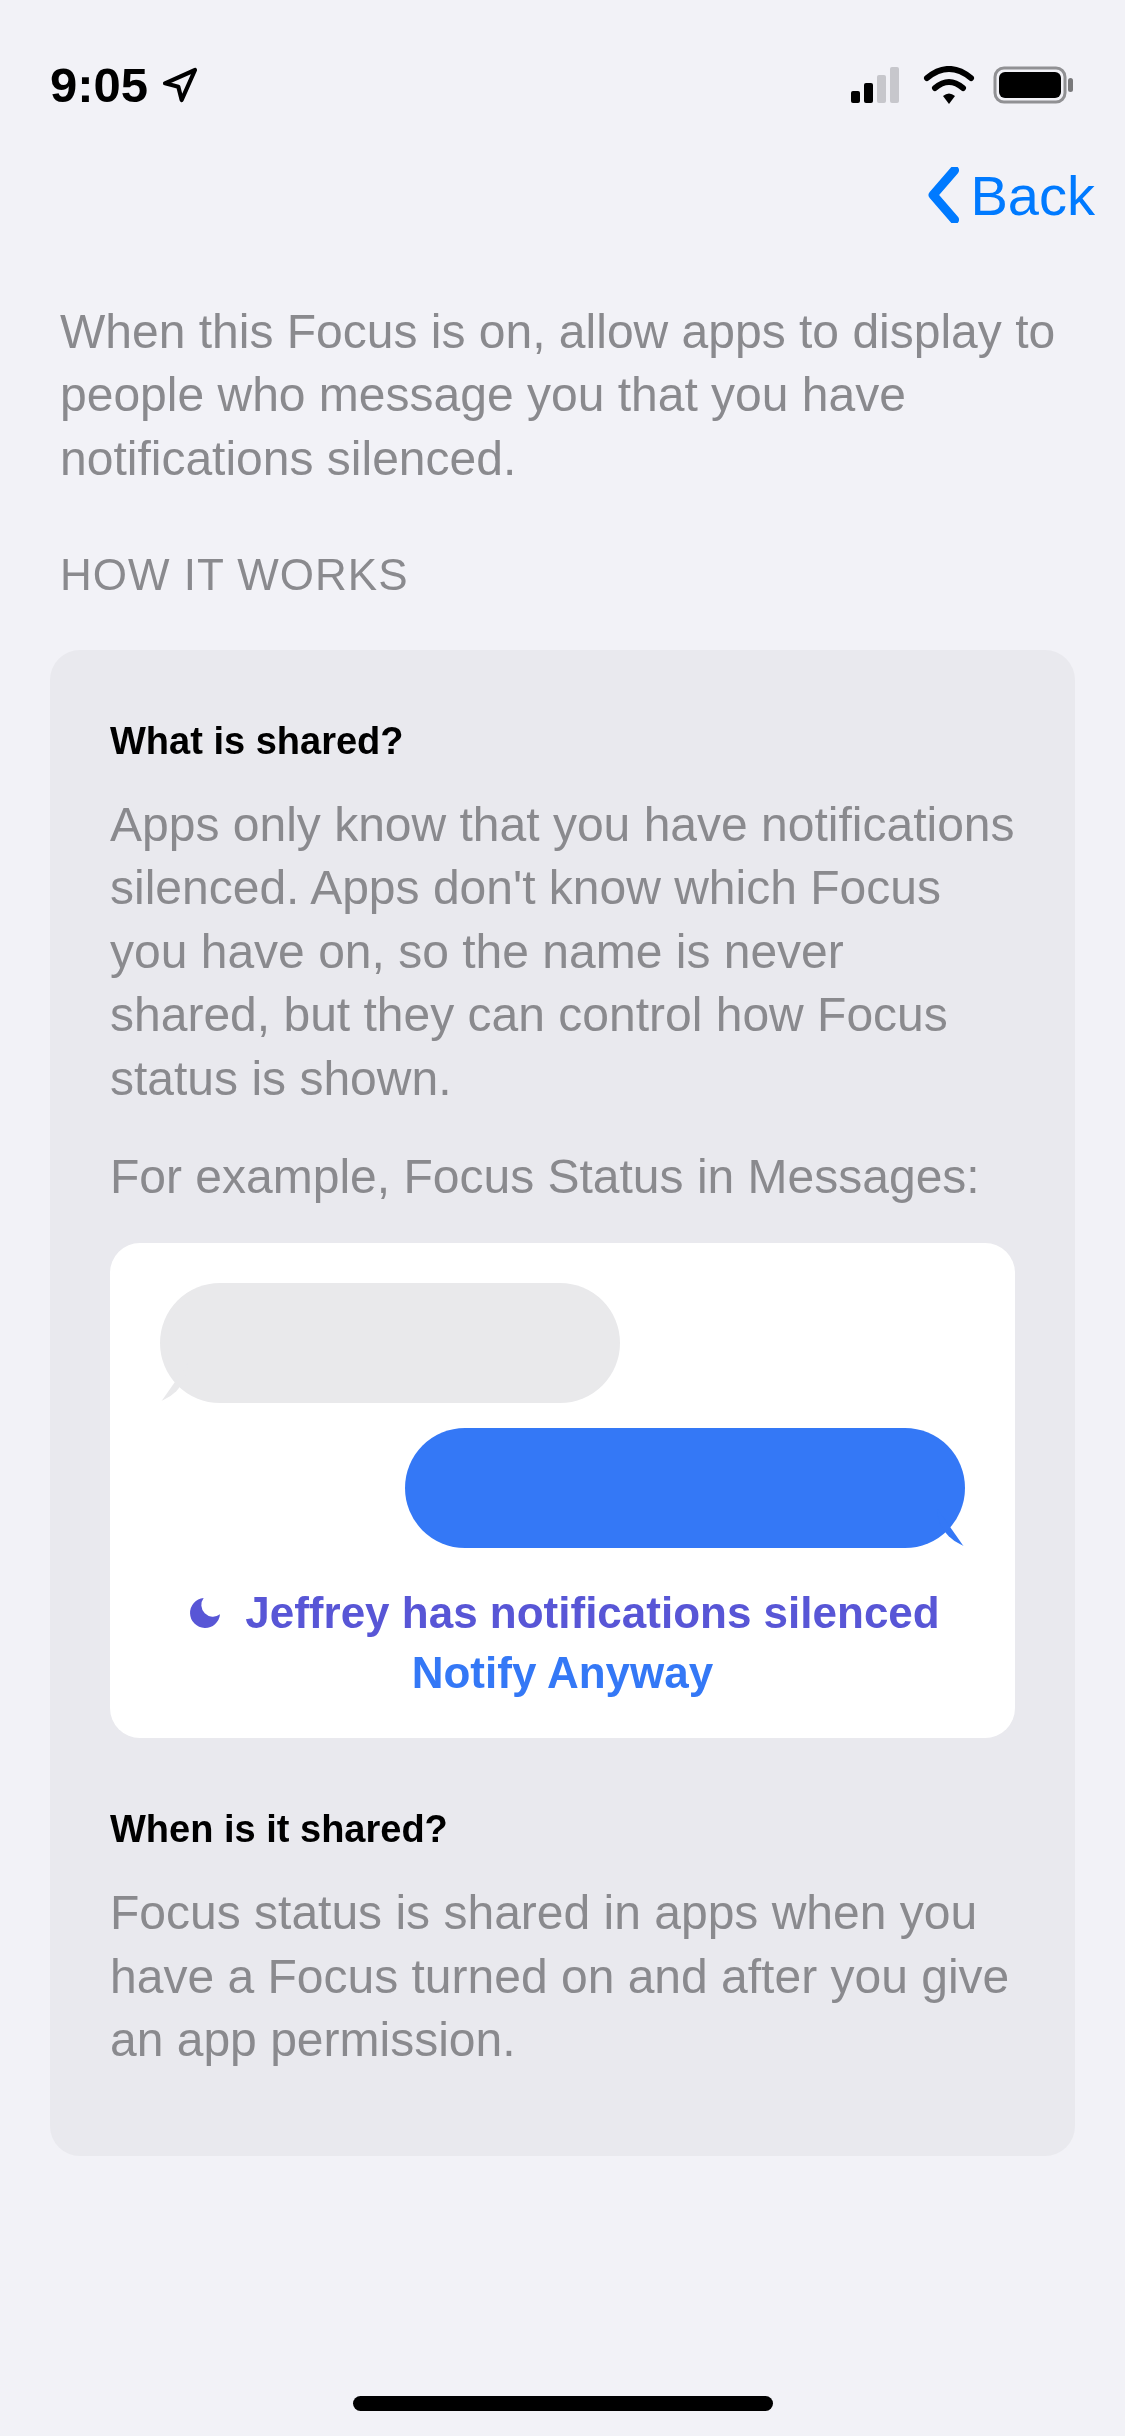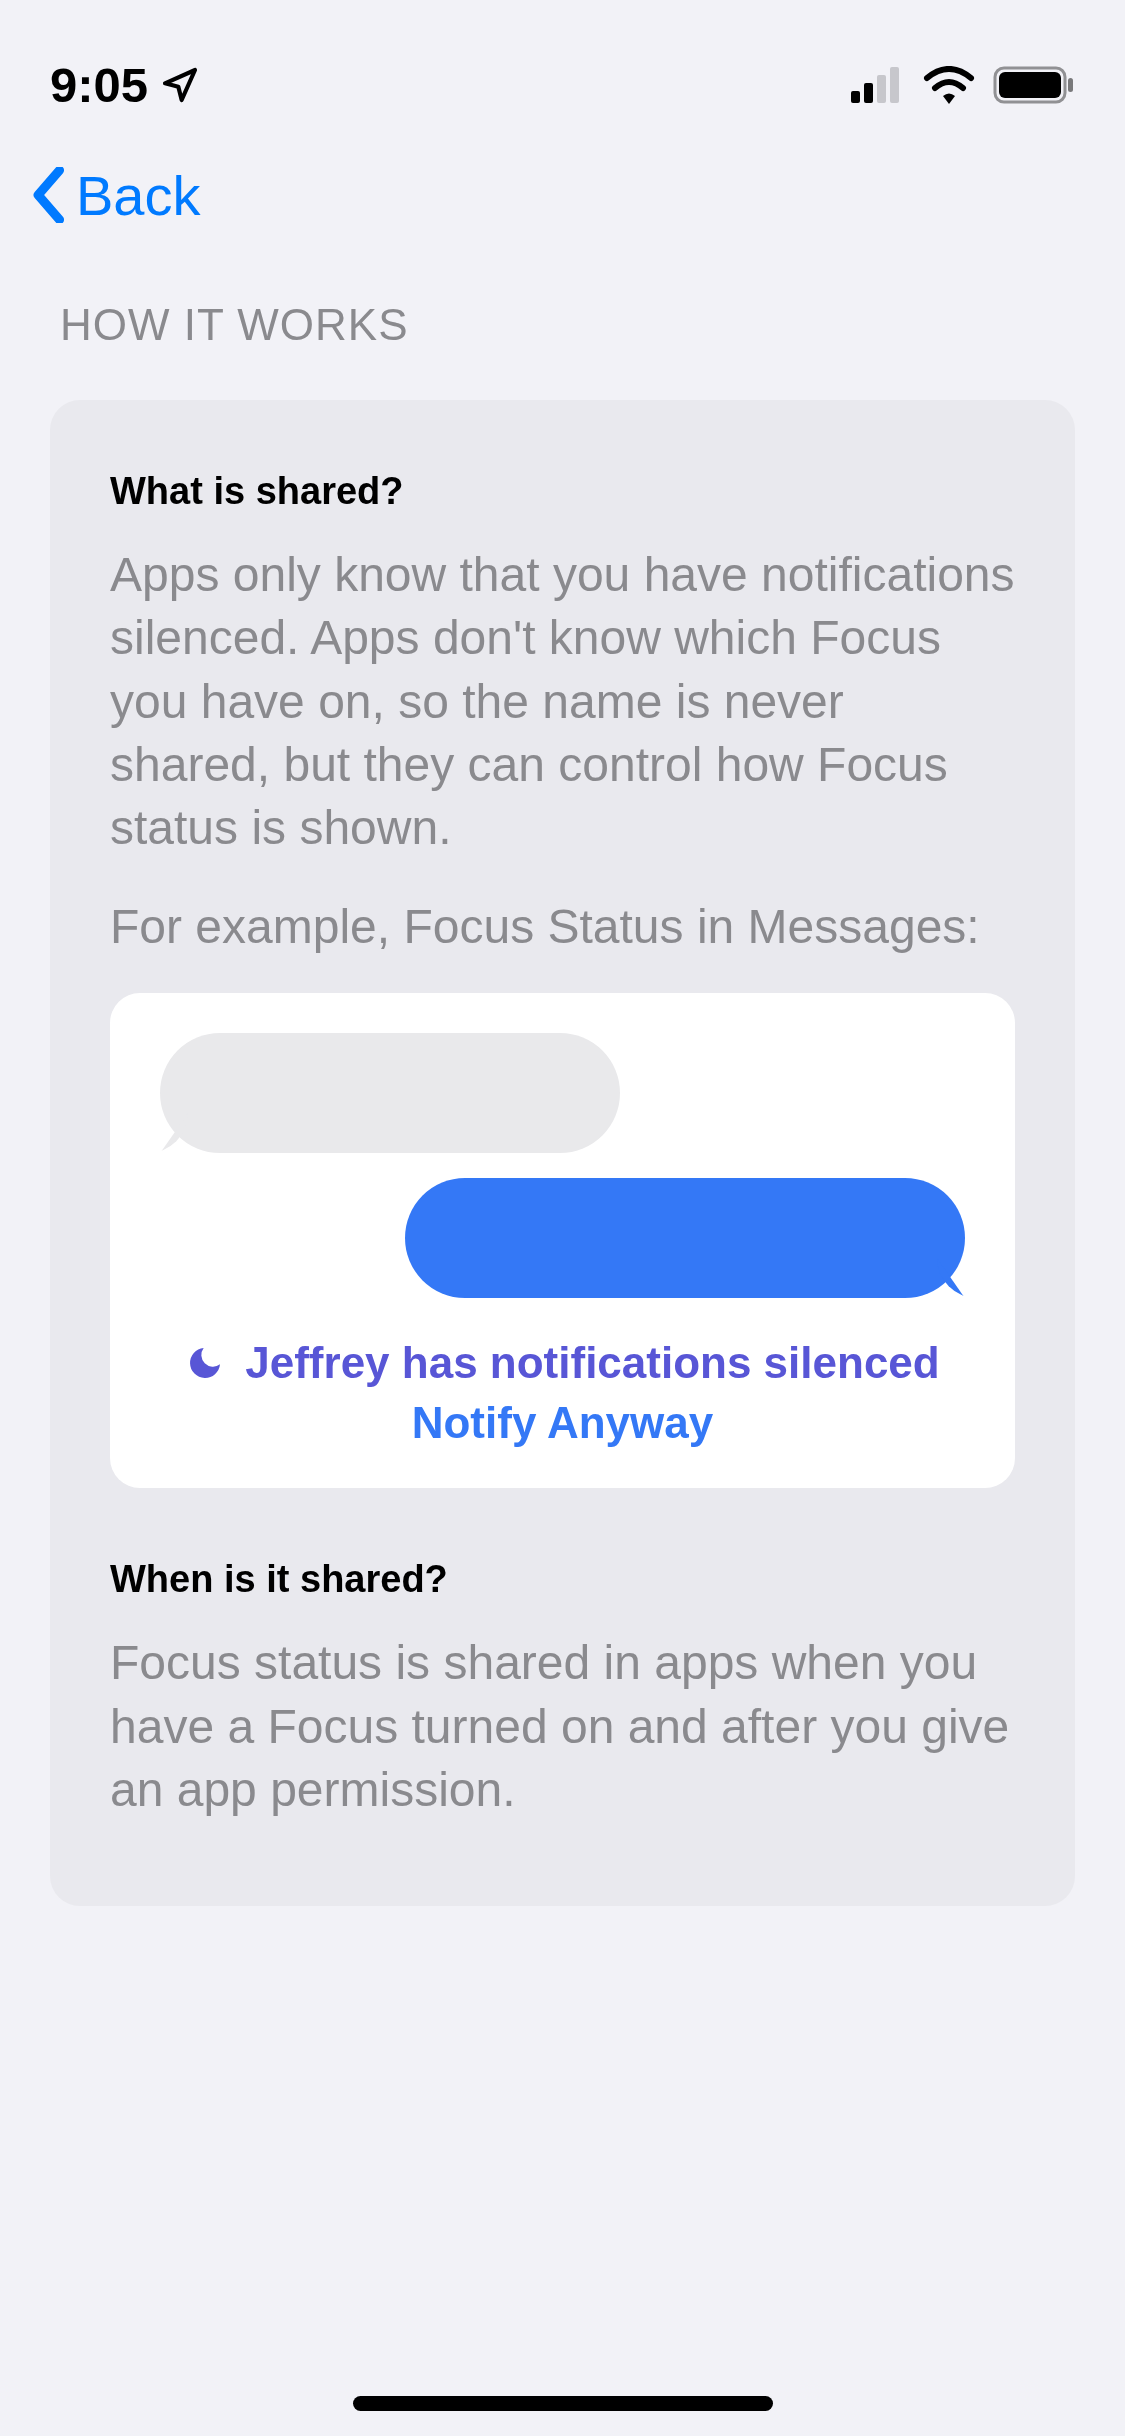--- a/index.html
+++ b/index.html
@@ -43,20 +43,21 @@
       height: 40px;
     }
     
     
     .nav-header {
       display: flex;
       align-items: center;
       padding: 30px 30px 40px 30px;
       position: relative;
       height: 140px;
+      justify-content: flex-end;
     }
     .back-button {
       display: flex;
       align-items: center;
       gap: 10px;
       color: #007aff;
       font-size: 56px;
     }
     .chevron-back {
       width: 36px;
@@ -271,20 +272,21 @@
     <svg class="chevron-back" viewBox="0 0 20 34" fill="none">
       <path d="M17 2 L4 17 L17 32" stroke="#007aff" stroke-width="5.5" stroke-linecap="round" stroke-linejoin="round"></path>
     </svg>
     <span>Back</span>
   </div>
 </div>
 
 <div class="content">
 
 
+  <div class="description">When this Focus is on, allow apps to display to people who message you that you have notifications silenced.</div>
 
   <div class="section-header">HOW IT WORKS</div>
 
   <div class="info-card">
     <div class="info-title">What is shared?</div>
     <div class="info-text">Apps only know that you have notifications silenced. Apps don't know which Focus you have on, so the name is never shared, but they can control how Focus status is shown.</div>
     <div class="info-text">For example, Focus Status in Messages:</div>
 
     <div class="messages-preview">
       <div class="bubble-row">

